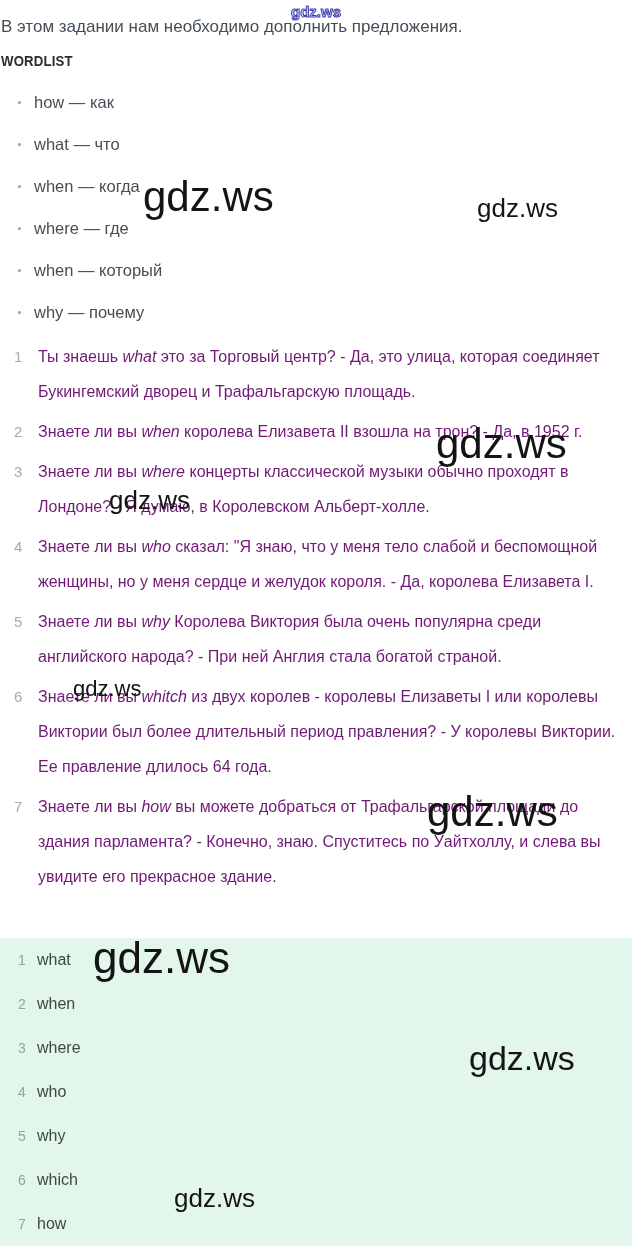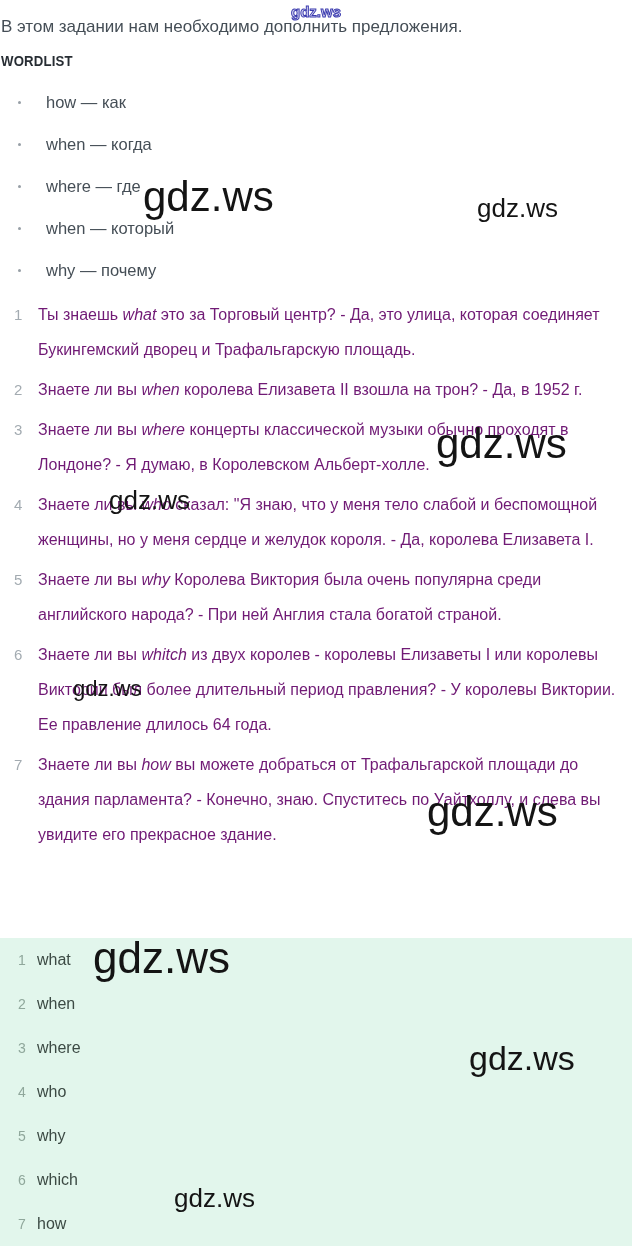--- a/index.html
+++ b/index.html
@@ -7,21 +7,21 @@
     position:relative; width:632px; height:1246px; overflow:hidden;
     background:#ffffff; font-family:"Liberation Sans", sans-serif; color:#454e56;
   }
   .content { padding:16px 6px 0 1px; }
   .intro { margin:0; font-size:17px; line-height:22px; color:#454e56; }
   .wl-title {
     margin:14px 0 0 0; font-size:15px; font-weight:700; color:#272d33;
     transform:scaleX(.88); transform-origin:0 50%; letter-spacing:.2px;
   }
   .wordlist { list-style:none; margin:12px 0 0 0; padding:0 0 0 17px; }
-  .wordlist li { height:42px; display:flex; align-items:center; font-size:16.5px;gap:12px; }
+  .wordlist li { height:42px; display:flex; align-items:center; font-size:16.5px; }
   .dot { width:3px; height:3px; border-radius:50%; background:#979fa6; margin-right:13px; flex:0 0 auto; }
 
   .sentences { list-style:none; margin:6px 0 0 0; padding:0; }
   .s-item { display:flex; margin-bottom:5px; }
   .s-num { flex:0 0 37px; padding-left:13px; box-sizing:border-box; font-size:15px; color:#a3abb1; line-height:35px; }
   .s-text { flex:1; max-width:592px; font-size:16px; line-height:35px; color:#701a75; }
   .s-word { font-style:italic; }
 
   .answers { position:absolute; left:0; top:938px; width:632px; height:308px; box-sizing:border-box; }
   .a-row { height:44px; display:flex; align-items:center; }
@@ -50,20 +50,24 @@
 
   <span class="wm wm-top">gdz.ws</span>
 
   <div class="content">
     <p class="intro">В этом задании нам необходимо дополнить предложения.</p>
     <h2 class="wl-title">WORDLIST</h2>
     <ul class="wordlist" id="wordlist">
         <li>
           <span class="dot"></span>
           <span class="wl-text">how — как</span>
+        </li>
+        <li>
+          <span class="dot"></span>
+          <span class="wl-text">what — что</span>
         </li>
         <li>
           <span class="dot"></span>
           <span class="wl-text">when — когда</span>
         </li>
         <li>
           <span class="dot"></span>
           <span class="wl-text">where — где</span>
         </li>
         <li>

